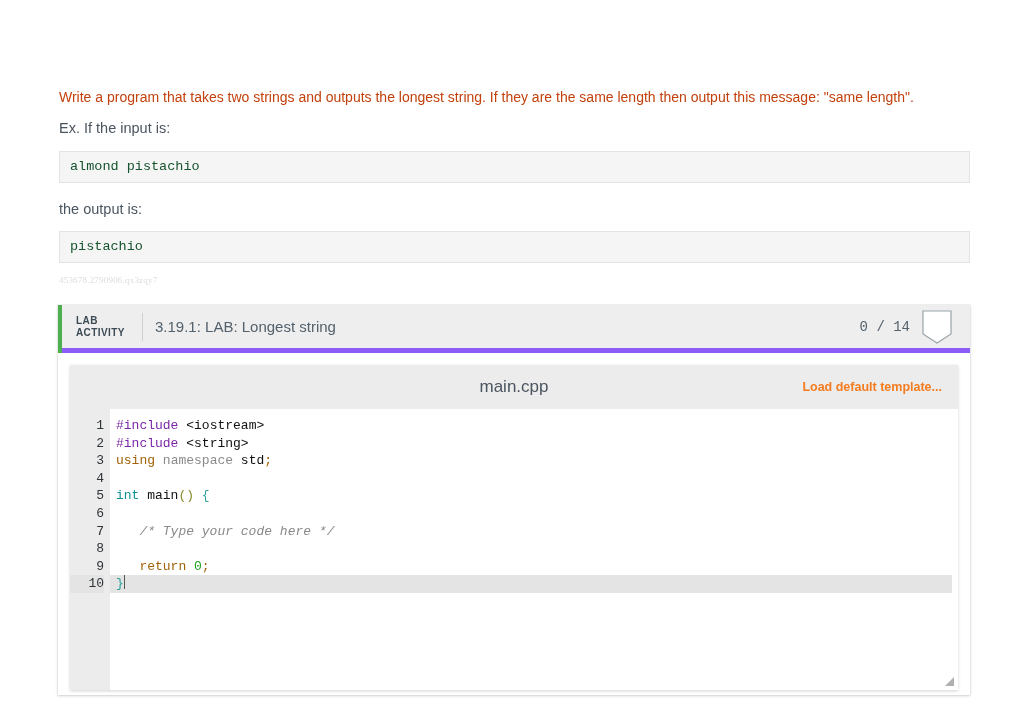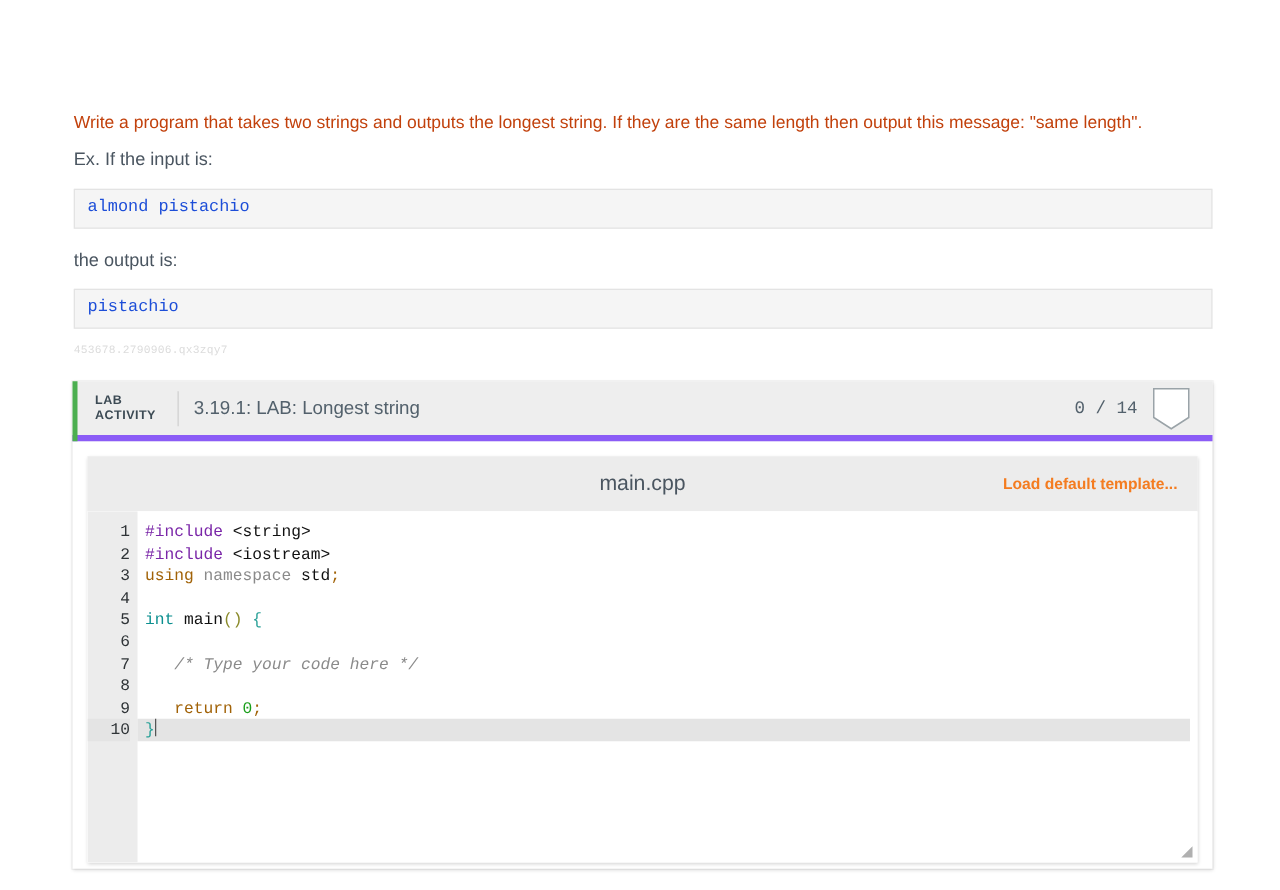--- a/index.html
+++ b/index.html
@@ -32,31 +32,31 @@
   .out-line {
     position: absolute; left: 59px; top: 199px;
     font-size: 14.5px; color: #4a5560; line-height: 20px;
   }
 
   
   .io-box {
     position: absolute; left: 59px; width: 911px; height: 32px;
     background: #f5f5f5; border: 1px solid #e3e3e3;
     font-family: "Liberation Mono", monospace;
-    font-size: 13.5px; color: #1d4ed8;
+    font-size: 13.5px; color: #14532d;
     padding: 7px 10px; white-space: pre;
   }
   .io-input  { top: 151px; }
   .io-output { top: 231px; }
 
   
   .token {
     position: absolute; left: 59px; top: 275px;
     font-size: 9px; color: #dcdcdc; letter-spacing: .2px;
-    font-family: Liberation Mono, monospace;
+    font-family: Liberation Serif, serif;
     text-align: center;
   }
 
   
   .lab-card {
     position: absolute; left: 58px; top: 305px;
     width: 912px; height: 390px;
     background: #ffffff;
     box-shadow: 0 1px 3px rgba(0,0,0,.16), 0 0 0 1px rgba(0,0,0,.04);
   }
@@ -207,22 +207,22 @@
             <div class="gn">3</div>
             <div class="gn">4</div>
             <div class="gn">5</div>
             <div class="gn">6</div>
             <div class="gn">7</div>
             <div class="gn">8</div>
             <div class="gn">9</div>
             <div class="gn active">10</div>
           </div>
         <div class="code-lines">
+            <div class="ln"><span class="k-pre">#include</span><span class="k-plain"> </span><span class="k-plain">&lt;iostream&gt;</span></div>
             <div class="ln"><span class="k-pre">#include</span><span class="k-plain"> </span><span class="k-plain">&lt;string&gt;</span></div>
-            <div class="ln"><span class="k-pre">#include</span><span class="k-plain"> </span><span class="k-plain">&lt;iostream&gt;</span></div>
             <div class="ln"><span class="k-blue">using</span><span class="k-plain"> </span><span class="k-gray">namespace</span><span class="k-plain"> </span><span class="k-plain">std</span><span class="k-blue">;</span></div>
             <div class="ln">&nbsp;</div>
             <div class="ln"><span class="k-type">int</span><span class="k-plain"> </span><span class="k-plain">main</span><span class="k-paren">()</span><span class="k-plain"> </span><span class="k-brace">{</span></div>
             <div class="ln">&nbsp;</div>
             <div class="ln"><span class="k-cmt">   /* Type your code here */</span></div>
             <div class="ln">&nbsp;</div>
             <div class="ln"><span class="k-plain">   </span><span class="k-blue">return</span><span class="k-plain"> </span><span class="k-num">0</span><span class="k-blue">;</span></div>
             <div class="ln active"><span class="k-brace">}</span><span class="caret"></span></div>
           </div>
         <div class="resize-grip">

